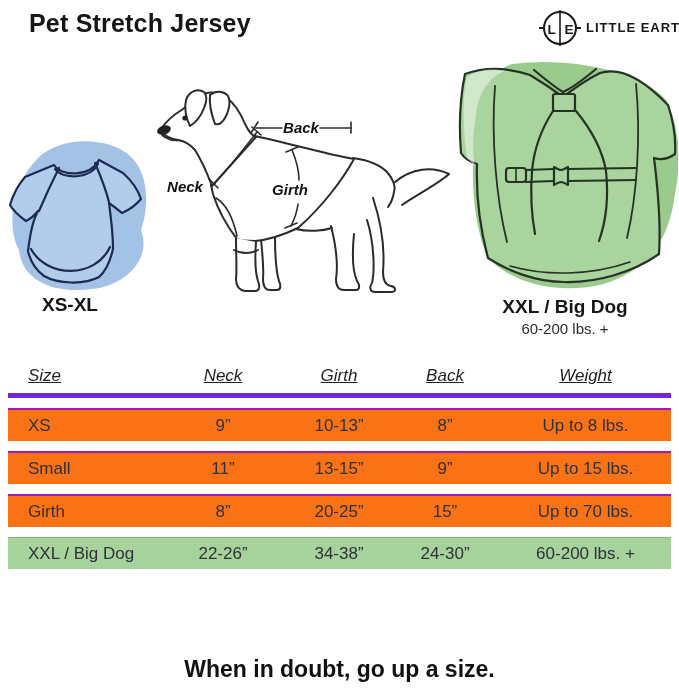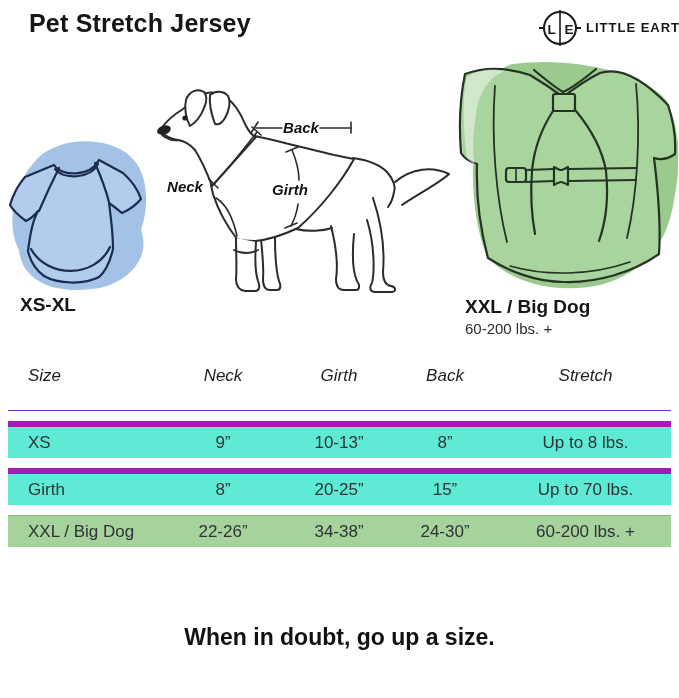--- a/index.html
+++ b/index.html
@@ -11,44 +11,44 @@
     position:absolute;left:29px;top:6px;font-size:25px;font-weight:bold;
     line-height:34px;color:#161616;letter-spacing:.2px;
   }
   
   .logo-mono{position:absolute;left:536px;top:9px;}
   .logo-brand{
     position:absolute;left:586px;top:20px;font-size:13px;font-weight:bold;
     letter-spacing:1px;color:#161616;white-space:nowrap;
   }
   
-  .cap{position:absolute;color:#161616;}
+  .cap{position:absolute;text-align:center;color:#161616;}
   .cap-xs{left:20px;top:294px;width:100px;font-size:19px;font-weight:bold;}
   .cap-xxl{left:465px;top:296px;width:200px;font-size:19px;font-weight:bold;}
   .cap-xxl-sub{left:465px;top:320px;width:200px;font-size:15px;font-weight:normal;color:#2c2c2c;}
   .svgbox{position:absolute;}
   
   table.size-table{
     position:absolute;left:8px;top:356px;width:663px;
     border-collapse:separate;border-spacing:0 10px;table-layout:fixed;
   }
   table.size-table th{
     font-style:italic;font-weight:normal;font-size:17px;color:#1f1f1f;
-    text-align:center;padding:0 0 24px 0;border-bottom:1px solid #6d28d9;
+    text-align:center;padding:0 0 7px 0;border-bottom:5px solid #6d28d9;text-decoration:underline;
   }
   table.size-table th:first-child{text-align:left;padding-left:20px;}
   table.size-table td{
     height:31px;font-size:17px;color:#2f3237;text-align:center;
     vertical-align:middle;padding:0;
   }
   table.size-table td:first-child{text-align:left;padding-left:20px;}
-  tr.blue td{background:#5eead4;border-top:6px solid #a21caf;}
+  tr.blue td{background:#f97316;border-top:2px solid #a21caf;}
   tr.green td{background:#a6d29b;border-top:1px solid #84b778;}
   .footer-note{
-    position:absolute;left:0;right:0;top:624px;text-align:center;
+    position:absolute;left:0;right:0;top:656px;text-align:center;
     font-size:23px;font-weight:bold;color:#111;
   }
   .lbl{font-style:italic;font-weight:bold;font-size:15px;fill:#111;}
 </style>
 </head>
 <body>
 
 <div class="title">
   <div>Pet Stretch Jersey</div>
 </div>
@@ -156,32 +156,39 @@
       <col style="width:102px">
       <col style="width:110px">
       <col style="width:171px">
   </colgroup>
   <thead>
     <tr>
       <th>Size</th>
       <th>Neck</th>
       <th>Girth</th>
       <th>Back</th>
-      <th>Stretch</th>
+      <th>Weight</th>
     </tr>
   </thead>
   <tbody>
       <tr class="row blue">
         <td>XS</td>
         <td>9”</td>
         <td>10-13”</td>
         <td>8”</td>
         <td>Up to 8 lbs.</td>
       </tr>
       <tr class="row blue">
+        <td>Small</td>
+        <td>11”</td>
+        <td>13-15”</td>
+        <td>9”</td>
+        <td>Up to 15 lbs.</td>
+      </tr>
+      <tr class="row blue">
         <td>Girth</td>
         <td>8”</td>
         <td>20-25”</td>
         <td>15”</td>
         <td>Up to 70 lbs.</td>
       </tr>
       <tr class="row green">
         <td>XXL / Big Dog</td>
         <td>22-26”</td>
         <td>34-38”</td>

